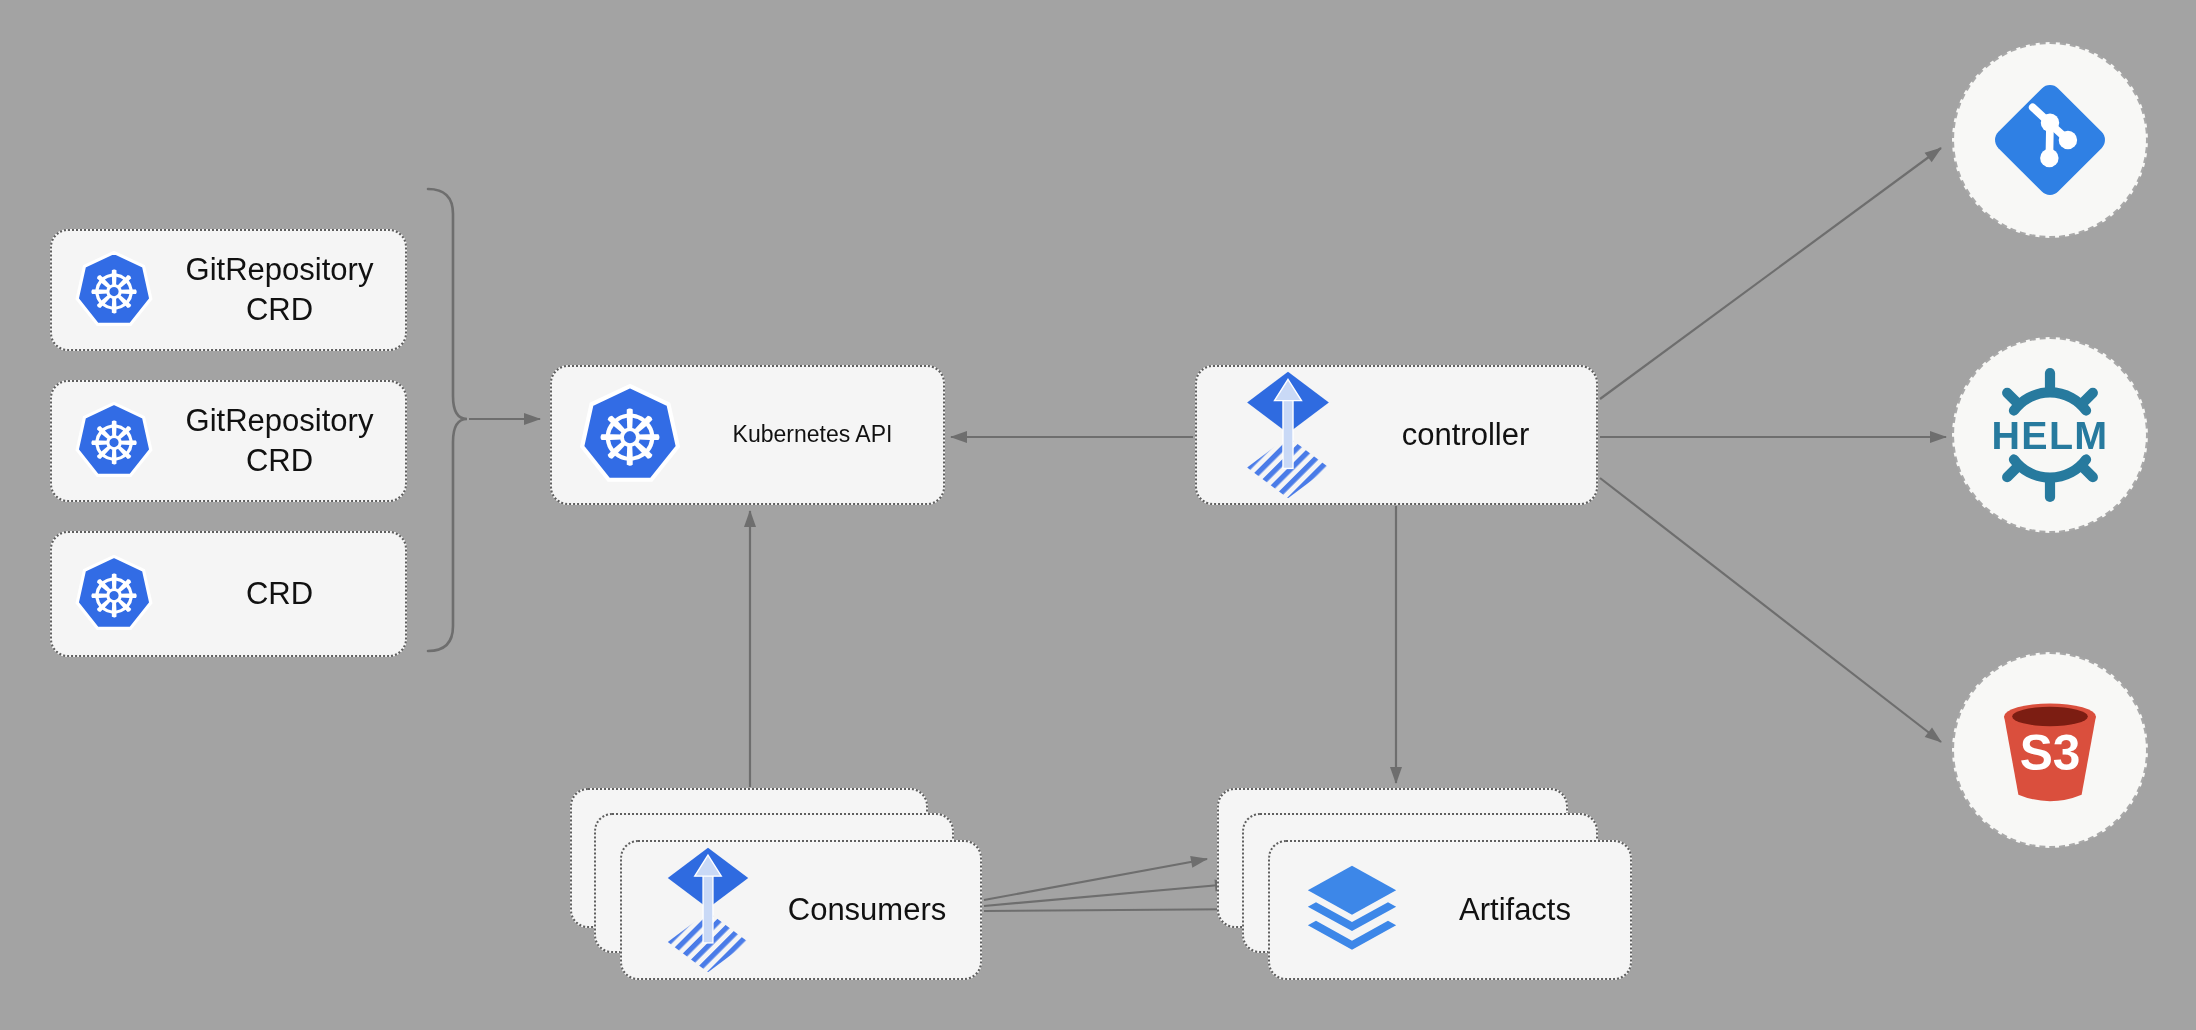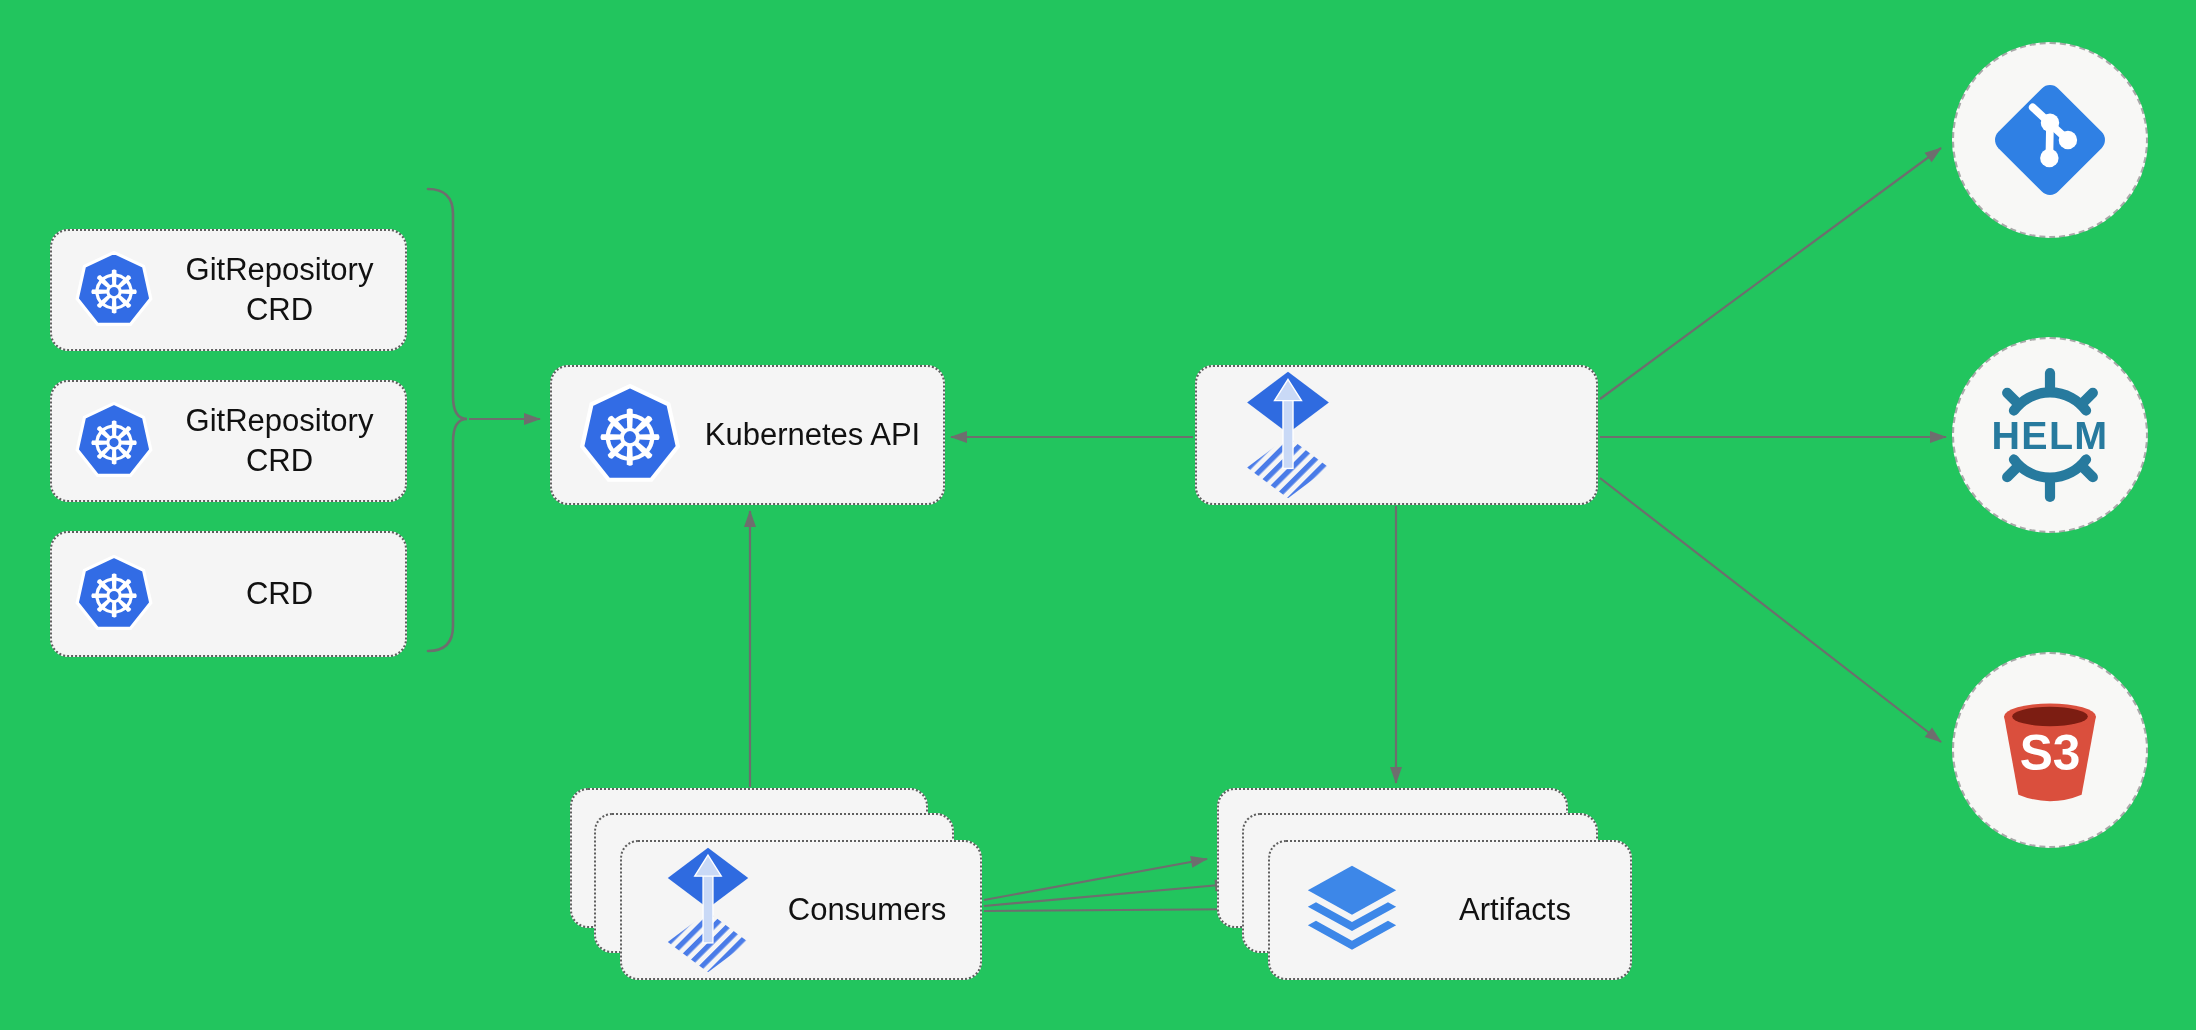--- a/index.html
+++ b/index.html
@@ -1,25 +1,25 @@
 <!DOCTYPE html>
 <html style="--kubernetes_blue: #326ce5; --flux_blue: #2f6be0; --flux_stripe_blue: #4a7ce8; --flux_arrow_light: #c9d9f6; --layers_blue: #3d87e8; --git_blue: #2f80e4; --helm_teal: #277a9e; --s3_red: #da4f3d; --s3_dark_red: #7c1d12; --arrow_gray: #6e6e6e; --box_fill: #f5f5f5; --box_border: #5f5f5f; --circle_fill: #f8f8f6; --circle_border: #a9a9a9; --text_color: #111111;"><head>
 <meta charset="utf-8">
 <style>
   html,body{margin:0;padding:0;background:#ffffff;font-family:"Liberation Sans",sans-serif;}
-  #canvas{position:relative;width:2196px;height:1030px;background:#22c55e;overflow:hidden;}
+  #canvas{position:relative;width:2196px;height:1030px;background:#a3a3a3;overflow:hidden;}
   #connectors{position:absolute;left:0;top:0;width:2196px;height:1030px;}
   .conn{stroke:var(--arrow_gray,#6e6e6e);stroke-width:2.2;fill:none;}
   .brace{stroke:var(--arrow_gray,#6e6e6e);stroke-width:2.6;fill:none;stroke-linecap:round;}
   .arrowhead{fill:var(--arrow_gray,#6e6e6e);}
 
   .box{position:absolute;background:var(--box_fill,#f5f5f5);border:2px dotted var(--box_border,#5f5f5f);
        border-radius:18px;display:flex;align-items:center;box-sizing:border-box;}
   .lbl{flex:1;text-align:center;color:var(--text_color,#111);font-size:31px;line-height:1.28;}
-  .lbl-one{font-size:31px;}
+  .lbl-one{font-size:23px;}
   .stackbox{position:absolute;background:var(--box_fill,#f5f5f5);border:2px dotted var(--box_border,#5f5f5f);
        border-radius:18px;box-sizing:border-box;}
 
   .circle{position:absolute;width:196px;height:196px;border-radius:50%;
        background:var(--circle_fill,#f8f8f6);border:2.5px dashed var(--circle_border,#a9a9a9);
        display:flex;align-items:center;justify-content:center;box-sizing:border-box;}
 
   .icon{flex:0 0 auto;}
 
   
@@ -157,20 +157,21 @@
         <use href="#sym-k8s"></use>
       </svg>
     <div class="lbl lbl-one">Kubernetes API</div>
   </div>
 
   <div class="box" style="left:1195px;top:365px;width:403px;height:140px">
     <svg class="icon" style="width:94px;height:130px;margin-left:44px">
         <use href="#sym-flux"></use>
       </svg>
     <div class="lbl">
+      <div>controller</div>
     </div>
   </div>
 
   <div class="stackbox" style="left:570px;top:788px;width:358px;height:140px"></div>
   <div class="stackbox" style="left:594px;top:813px;width:360px;height:140px"></div>
   <div class="box" style="left:620px;top:840px;width:362px;height:140px">
     <svg class="icon" style="width:92px;height:128px;margin-left:40px">
         <use href="#sym-flux"></use>
       </svg>
     <div class="lbl">Consumers</div>

